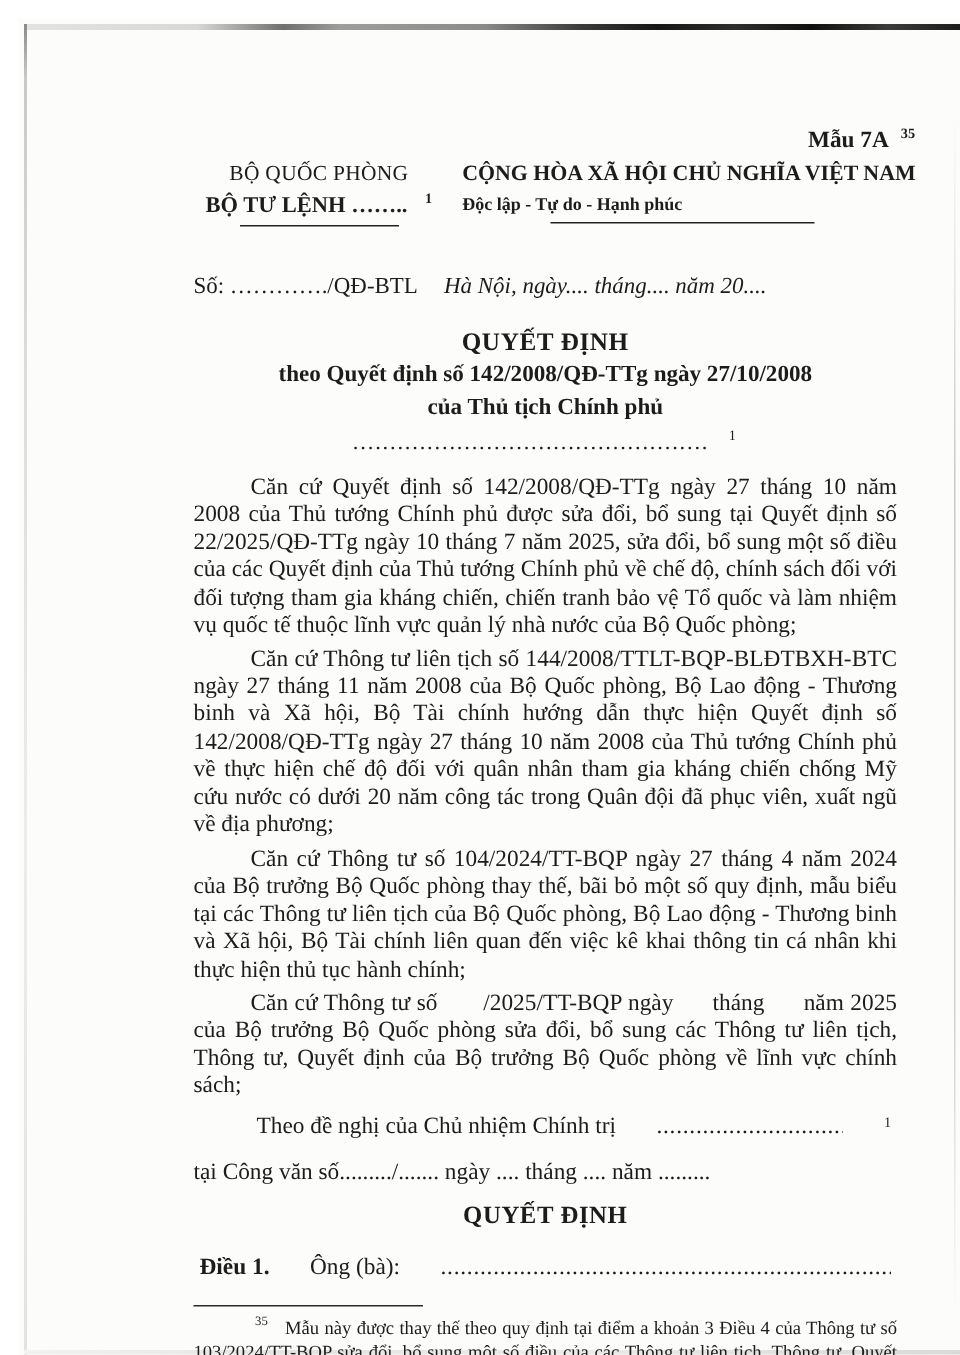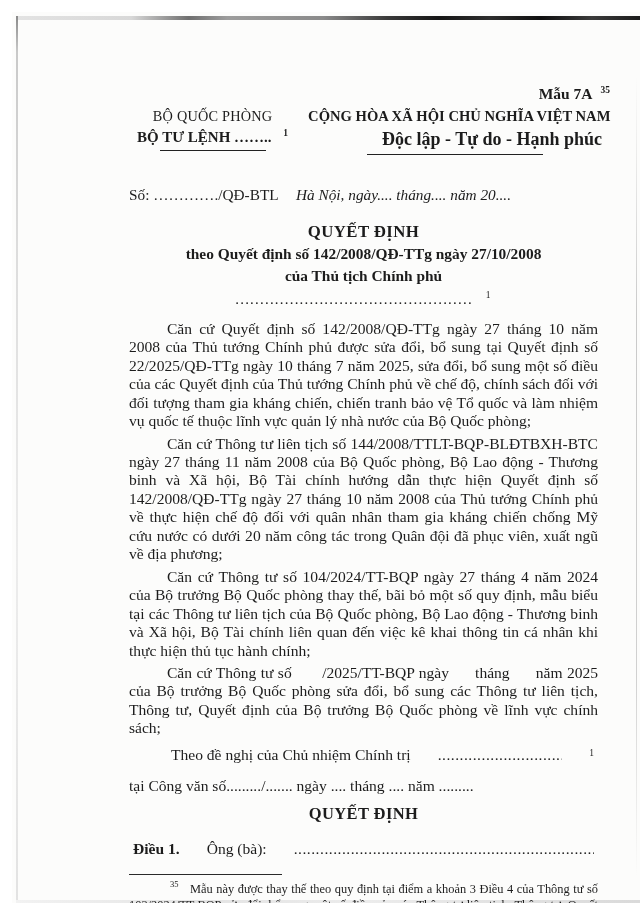--- a/index.html
+++ b/index.html
@@ -42,25 +42,25 @@
   }
   sup { font-size: 9.5px; vertical-align: super; line-height: 0; }
 
   .content {
     position: absolute; left: 105px; top: 80px; width: 485px;
   }
 
   
   .hdr { display: flex; justify-content: space-between; align-items: flex-start; }
   .hdr-left  { width: 178px; text-align: center; }
-  .hdr-right { width: 302px; text-align: right; }
+  .hdr-right { width: 302px; text-align: left; }
   .org-parent { font-size: 14.3px; letter-spacing: .2px; }
   .org-unit   { font-size: 15px; font-weight: bold; margin-top: 1px; white-space: nowrap; }
   .motto1 { font-size: 14.6px; font-weight: bold; white-space: nowrap; }
-  .motto2 { font-size: 18px; font-weight: bold; margin-top: 1px; }
+  .motto2 { font-size: 12px; font-weight: bold; margin-top: 1px; }
   .rule { border-bottom: 1.6px solid #222; margin: 3px auto 0 auto; }
   .rule-left  { width: 106px; }
   .rule-right { width: 176px; }
 
   .numrow { display: flex; justify-content: space-between; align-items: baseline; margin-top: 23px; }
   .doc-number { font-size: 15.3px; white-space: nowrap; }
   .place-date { width: 302px; text-align: left; font-style: italic; font-size: 15.3px; white-space: nowrap; }
 
   .titleblock { text-align: center; margin-top: 15px; line-height: 18.2px; }
   .t-head { font-size: 16.8px; font-weight: bold; letter-spacing: .4px; }

